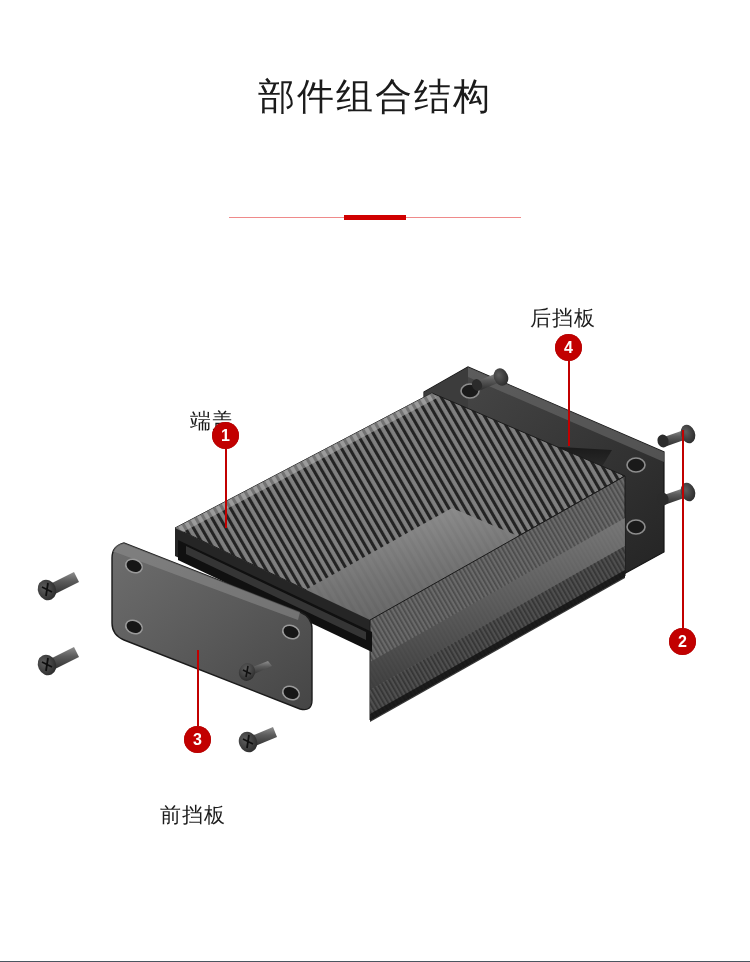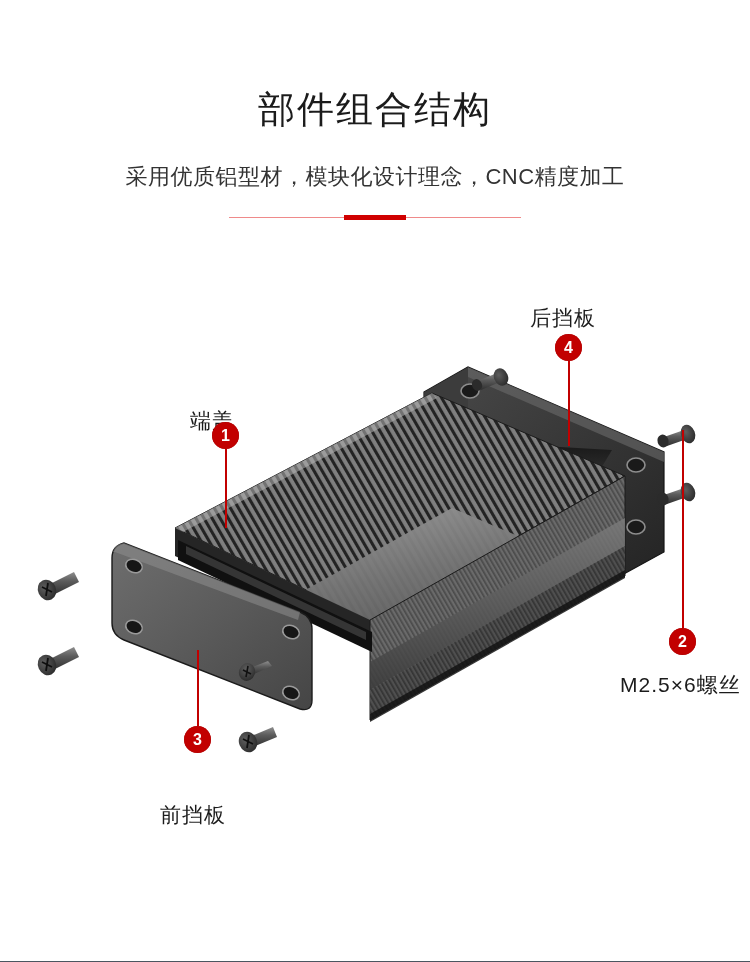--- a/index.html
+++ b/index.html
@@ -10,21 +10,21 @@
     font-family:"Liberation Sans","DejaVu Sans",sans-serif;
     overflow:hidden;position:relative;
     -webkit-font-smoothing:antialiased;
   }
   .page{position:relative;width:750px;height:962px;background:#fff;overflow:hidden;}
   .page::after{content:"";position:absolute;left:0;right:0;bottom:0;height:1px;background:#4b5560;}
 
   
   .hdr{position:absolute;left:0;right:0;top:0;text-align:center;}
   .title{
-    margin:13px;padding-top:74px;
+    margin:0;padding-top:74px;
     font-size:37px;line-height:46px;font-weight:400;
     color:#1b1b1b;letter-spacing:2px;
   }
   .subtitle{
     margin:0;padding-top:16px;
     font-size:22px;line-height:30px;font-weight:400;
     color:#333333;letter-spacing:.5px;
   }
   .divider{
     position:absolute;left:50%;top:214px;transform:translateX(-50%);
@@ -56,21 +56,20 @@
   .stage{position:absolute;left:0;top:0;width:750px;height:962px;}
   .stage svg{position:absolute;left:0;top:0;}
 </style>
 </head>
 <body>
 
 <div class="page">
 
   <div class="hdr">
     <h1 class="title">部件组合结构</h1>
-    <p class="subtitle">采用优质铝型材，模块化设计理念，CNC精度加工</p>
   </div>
   <div class="divider">
     <div class="thin"></div>
     <div class="thick"></div>
   </div>
 
   <div class="stage">
     <svg width="750" height="962" viewBox="0 0 750 962" xmlns="http://www.w3.org/2000/svg">
       <defs>
 
@@ -222,20 +221,19 @@
 
   <div class="leader" style="left:225px;top:449px;height:79px;"></div>
   <div class="lbl" style="left:190px;top:408px;">端盖</div>
   <div class="badge" style="left:212px;top:422px;">1</div>
 
   <div class="leader" style="left:568px;top:361px;height:85px;"></div>
   <div class="lbl" style="left:530px;top:305px;">后挡板</div>
   <div class="badge" style="left:555px;top:334px;">4</div>
 
   <div class="leader" style="left:682px;top:430px;height:198px;"></div>
-  <div class="lbl" style="left:620px;top:672px;">M2.5×6螺丝</div>
   <div class="badge" style="left:669px;top:628px;">2</div>
 
   <div class="leader" style="left:197px;top:650px;height:76px;"></div>
   <div class="lbl" style="left:160px;top:802px;">前挡板</div>
   <div class="badge" style="left:184px;top:726px;">3</div>
 
 </div>
 
 </body></html>

